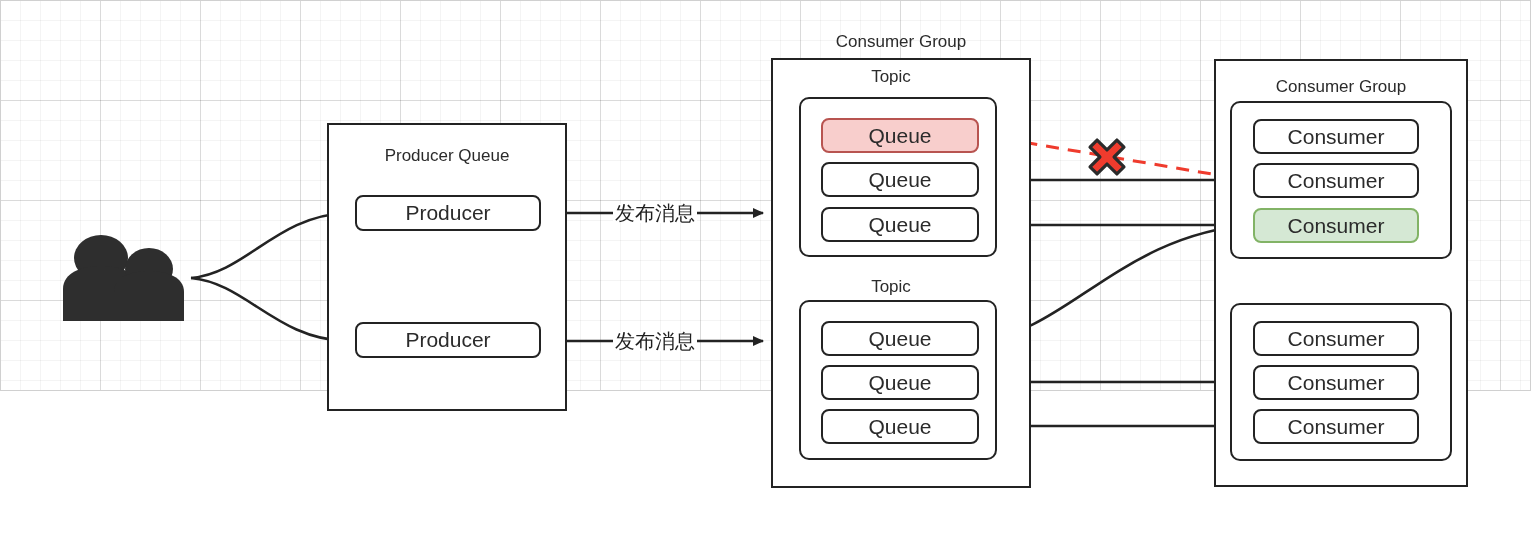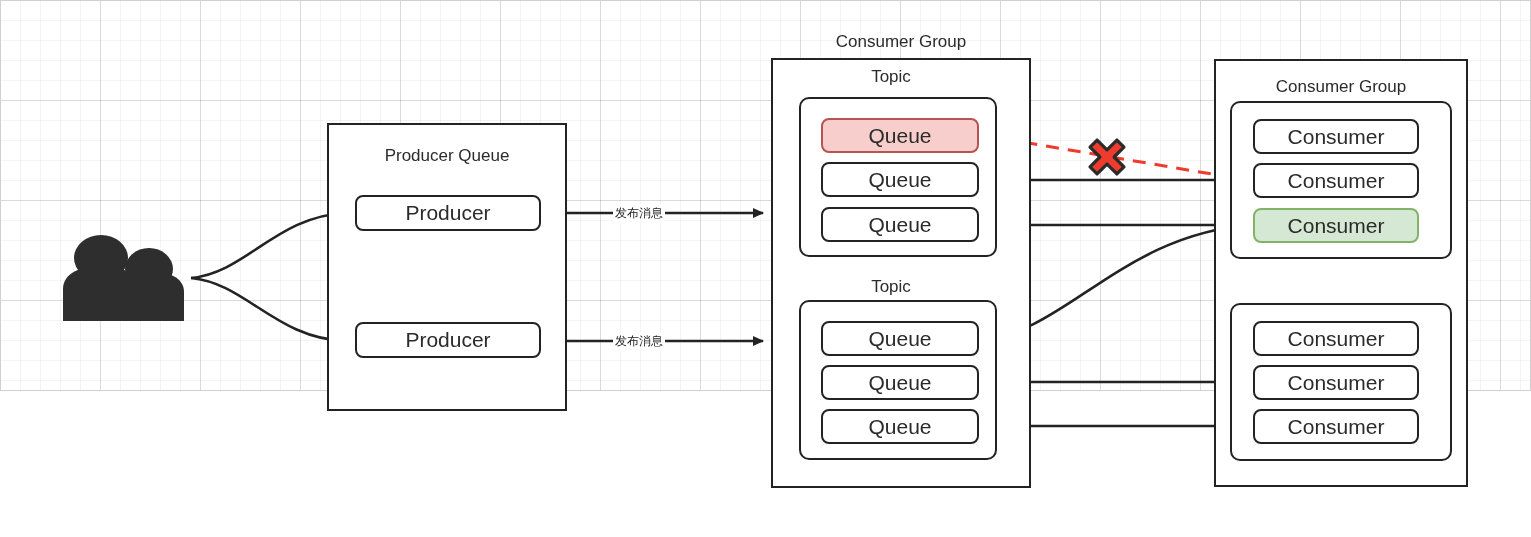--- a/index.html
+++ b/index.html
@@ -58,21 +58,21 @@
   .caption{
     position:absolute;
     color:#2b2b2b;
     font-size:17px;
     white-space:nowrap;
     text-align:center;
     background:transparent;
   }
   .edge-label{
     position:absolute;
-    font-size:12px;
+    font-size:20px;
     color:#1f1f1f;
     background:#ffffff;
     padding:0 2px;
     white-space:nowrap;
     line-height:19px;
   }
   .users-icon{position:absolute;}
 </style>
 </head>
 <body>

